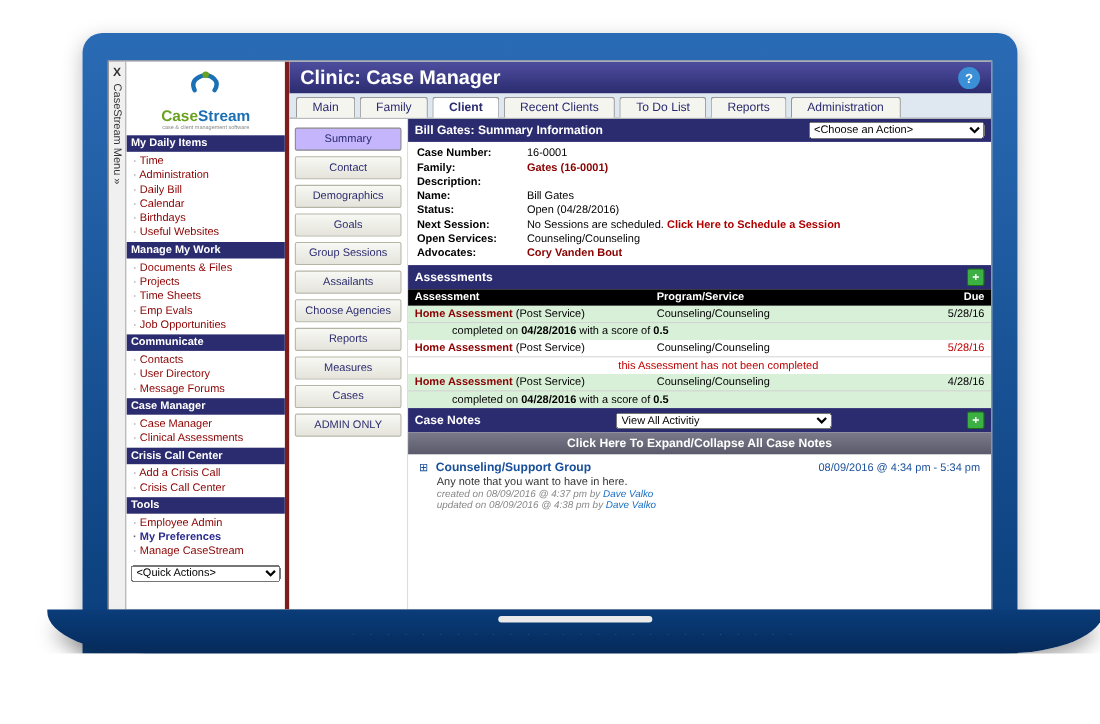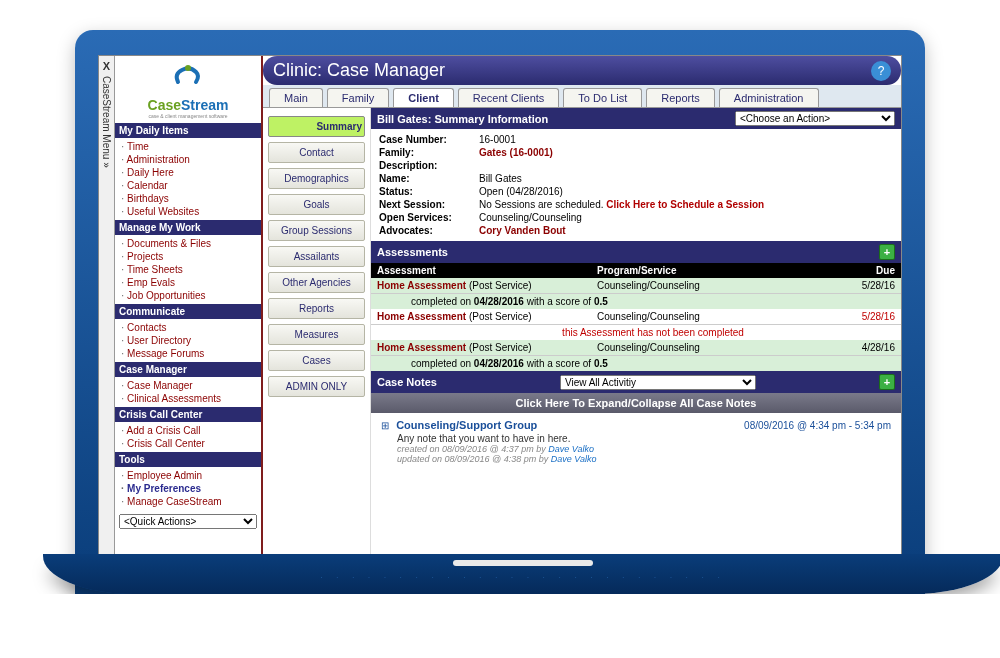--- a/index.html
+++ b/index.html
@@ -1,44 +1,44 @@
 <!DOCTYPE html>
 <html><head>
 <meta charset="utf-8">
 <style>
 * { margin: 0; padding: 0; box-sizing: border-box; }
 body { font-family: Verdana, Arial, sans-serif; font-size: 11px; background: #fff; display: flex; justify-content: center; align-items: flex-start; padding-top: 30px; }
 .laptop-frame { width: 850px; background: linear-gradient(180deg,#2a6bb5,#0a3d7a); border-radius: 18px 18px 0 0; padding: 25px 23px 0 23px; box-shadow: 0 6px 18px rgba(0,0,0,.25); }
 .screen { background: #fff; border: 1px solid #888; width: 100%; height: 500px; overflow: hidden; display: flex; }
 .vert-bar { writing-mode: vertical-rl; text-orientation: mixed; background: #f0f0f0; border-right: 1px solid #999; font-size: 10px; padding: 4px 2px; color: #333; display: flex; align-items: center; gap: 4px; cursor: pointer; }
 .vert-bar .x { writing-mode: horizontal-tb; font-weight: bold; font-size: 11px; }
-.sidebar { width: 148px; border-right: 2px solid #7f1d1d; background: #fff; overflow-y: auto; font-size: 10px; }
+.sidebar { width: 148px; border-right: 4px solid #7f1d1d; background: #fff; overflow-y: auto; font-size: 10px; }
 .logo { text-align: center; padding: 6px 4px 4px; }
 .logo-swirl { font-size: 28px; }
 .logo-text { font-size: 14px; font-weight: bold; }
 .logo-text .c1 { color: #6aa121; }
 .logo-text .c2 { color: #1b6fb5; }
 .logo-sub { font-size: 5px; color: #888; }
 .section-hdr { background: #2b2b6f; color: #fff; font-weight: bold; padding: 2px 4px; font-size: 10px; }
 .section-list { list-style: none; padding: 2px 0; }
 .section-list li { padding: 1px 6px; color: #8b0000; cursor: pointer; }
 .section-list li::before { content: "· "; color: #666; }
 .section-list li.emph { font-weight: bold; color: #2b2b8f; }
 .quick-actions { margin: 4px; }
 .quick-actions select { width: 100%; font-size: 10px; }
 .main { flex: 1; display: flex; flex-direction: column; overflow: hidden; }
-.titlebar { background: linear-gradient(180deg,#4e4ea0,#2b2b6f); color: #fff; padding: 4px 10px; font-size: 18px; font-weight: normal; display: flex; align-items: center; justify-content: space-between; border-radius: 14px; }
+.titlebar { background: linear-gradient(180deg,#4e4ea0,#2b2b6f); color: #fff; padding: 4px 10px; font-size: 18px; font-weight: bold; display: flex; align-items: center; justify-content: space-between; }
 .help-icon { width: 20px; height: 20px; background: #3a8fd6; border-radius: 50%; color: #fff; display: flex; align-items: center; justify-content: center; font-size: 12px; cursor: pointer; }
 .tabstrip { background: #dfe8f0; border-bottom: 1px solid #999; padding: 3px 6px 0; display: flex; gap: 4px; }
 .tab { background: #f5f5f0; border: 1px solid #999; border-bottom: none; padding: 3px 14px; font-size: 11px; color: #2b2b6f; cursor: pointer; border-radius: 3px 3px 0 0; }
 .tab.active { background: #fff; font-weight: bold; }
 .content { flex: 1; display: flex; background: #fff; overflow: auto; }
 .subnav { width: 108px; padding: 8px 5px; border-right: 1px solid #ddd; display: flex; flex-direction: column; gap: 5px; }
 .subnav-btn { background: linear-gradient(180deg,#f8f8f4,#e4e4dc); border: 1px solid #b5b5a5; padding: 4px 2px; text-align: center; font-size: 10px; color: #2b2b6f; cursor: pointer; border-radius: 2px; }
-.subnav-btn.active { background: #bef264; font-weight: bold; border-color: #888; text-align: right; }
+.subnav-btn.active { background: #c4b5fd; font-weight: normal; border-color: #888; }
 .detail { flex: 1; padding: 0; font-size: 10px; }
 .bluebar { background: #2b2b6f; color: #fff; font-weight: bold; padding: 3px 6px; display: flex; align-items: center; justify-content: space-between; font-size: 11px; }
 .bluebar select { font-size: 10px; width: 160px; }
 .add-btn { width: 16px; height: 16px; background: #3cb043; border: 1px solid #1a6e1a; color: #fff; text-align: center; line-height: 14px; cursor: pointer; font-weight: bold; border-radius: 2px; }
 .info-tbl { width: 100%; padding: 4px 8px; }
 .info-tbl .row { display: flex; padding: 1px 0; }
 .info-tbl .lbl { width: 100px; font-weight: bold; color: #000; }
 .info-tbl .val { color: #000; }
 .info-tbl .val.link { color: #8b0000; font-weight: bold; cursor: pointer; }
 .schedule-link { color: #b00000; font-weight: bold; cursor: pointer; }
@@ -89,21 +89,21 @@
             </svg>
       </div>
       <div class="logo-text"><span class="c1">Case</span><span class="c2">Stream</span></div>
       <div class="logo-sub">case &amp; client management software</div>
     </div>
     <div id="sidebar-sections">
           <div class="section-hdr">My Daily Items</div>
           <ul class="section-list">
             <li>Time</li>
             <li>Administration</li>
-            <li>Daily Here</li>
+            <li>Daily Bill</li>
             <li>Calendar</li>
             <li>Birthdays</li>
             <li>Useful Websites</li>
           </ul>
           <div class="section-hdr">Manage My Work</div>
           <ul class="section-list">
             <li>Documents &amp; Files</li>
             <li>Projects</li>
             <li>Time Sheets</li>
             <li>Emp Evals</li>
@@ -152,21 +152,21 @@
           <div class="tab">Administration</div>
         </div>
     <div class="content">
       <div class="subnav" id="subnav">
             <div class="subnav-btn active">Summary</div>
             <div class="subnav-btn">Contact</div>
             <div class="subnav-btn">Demographics</div>
             <div class="subnav-btn">Goals</div>
             <div class="subnav-btn">Group Sessions</div>
             <div class="subnav-btn">Assailants</div>
-            <div class="subnav-btn">Other Agencies</div>
+            <div class="subnav-btn">Choose Agencies</div>
             <div class="subnav-btn">Reports</div>
             <div class="subnav-btn">Measures</div>
             <div class="subnav-btn">Cases</div>
             <div class="subnav-btn">ADMIN ONLY</div>
           </div>
       <div class="detail">
 
         <div class="bluebar">
           <span>Bill Gates: Summary Information</span>
           <select><option>&lt;Choose an Action&gt;</option></select>

